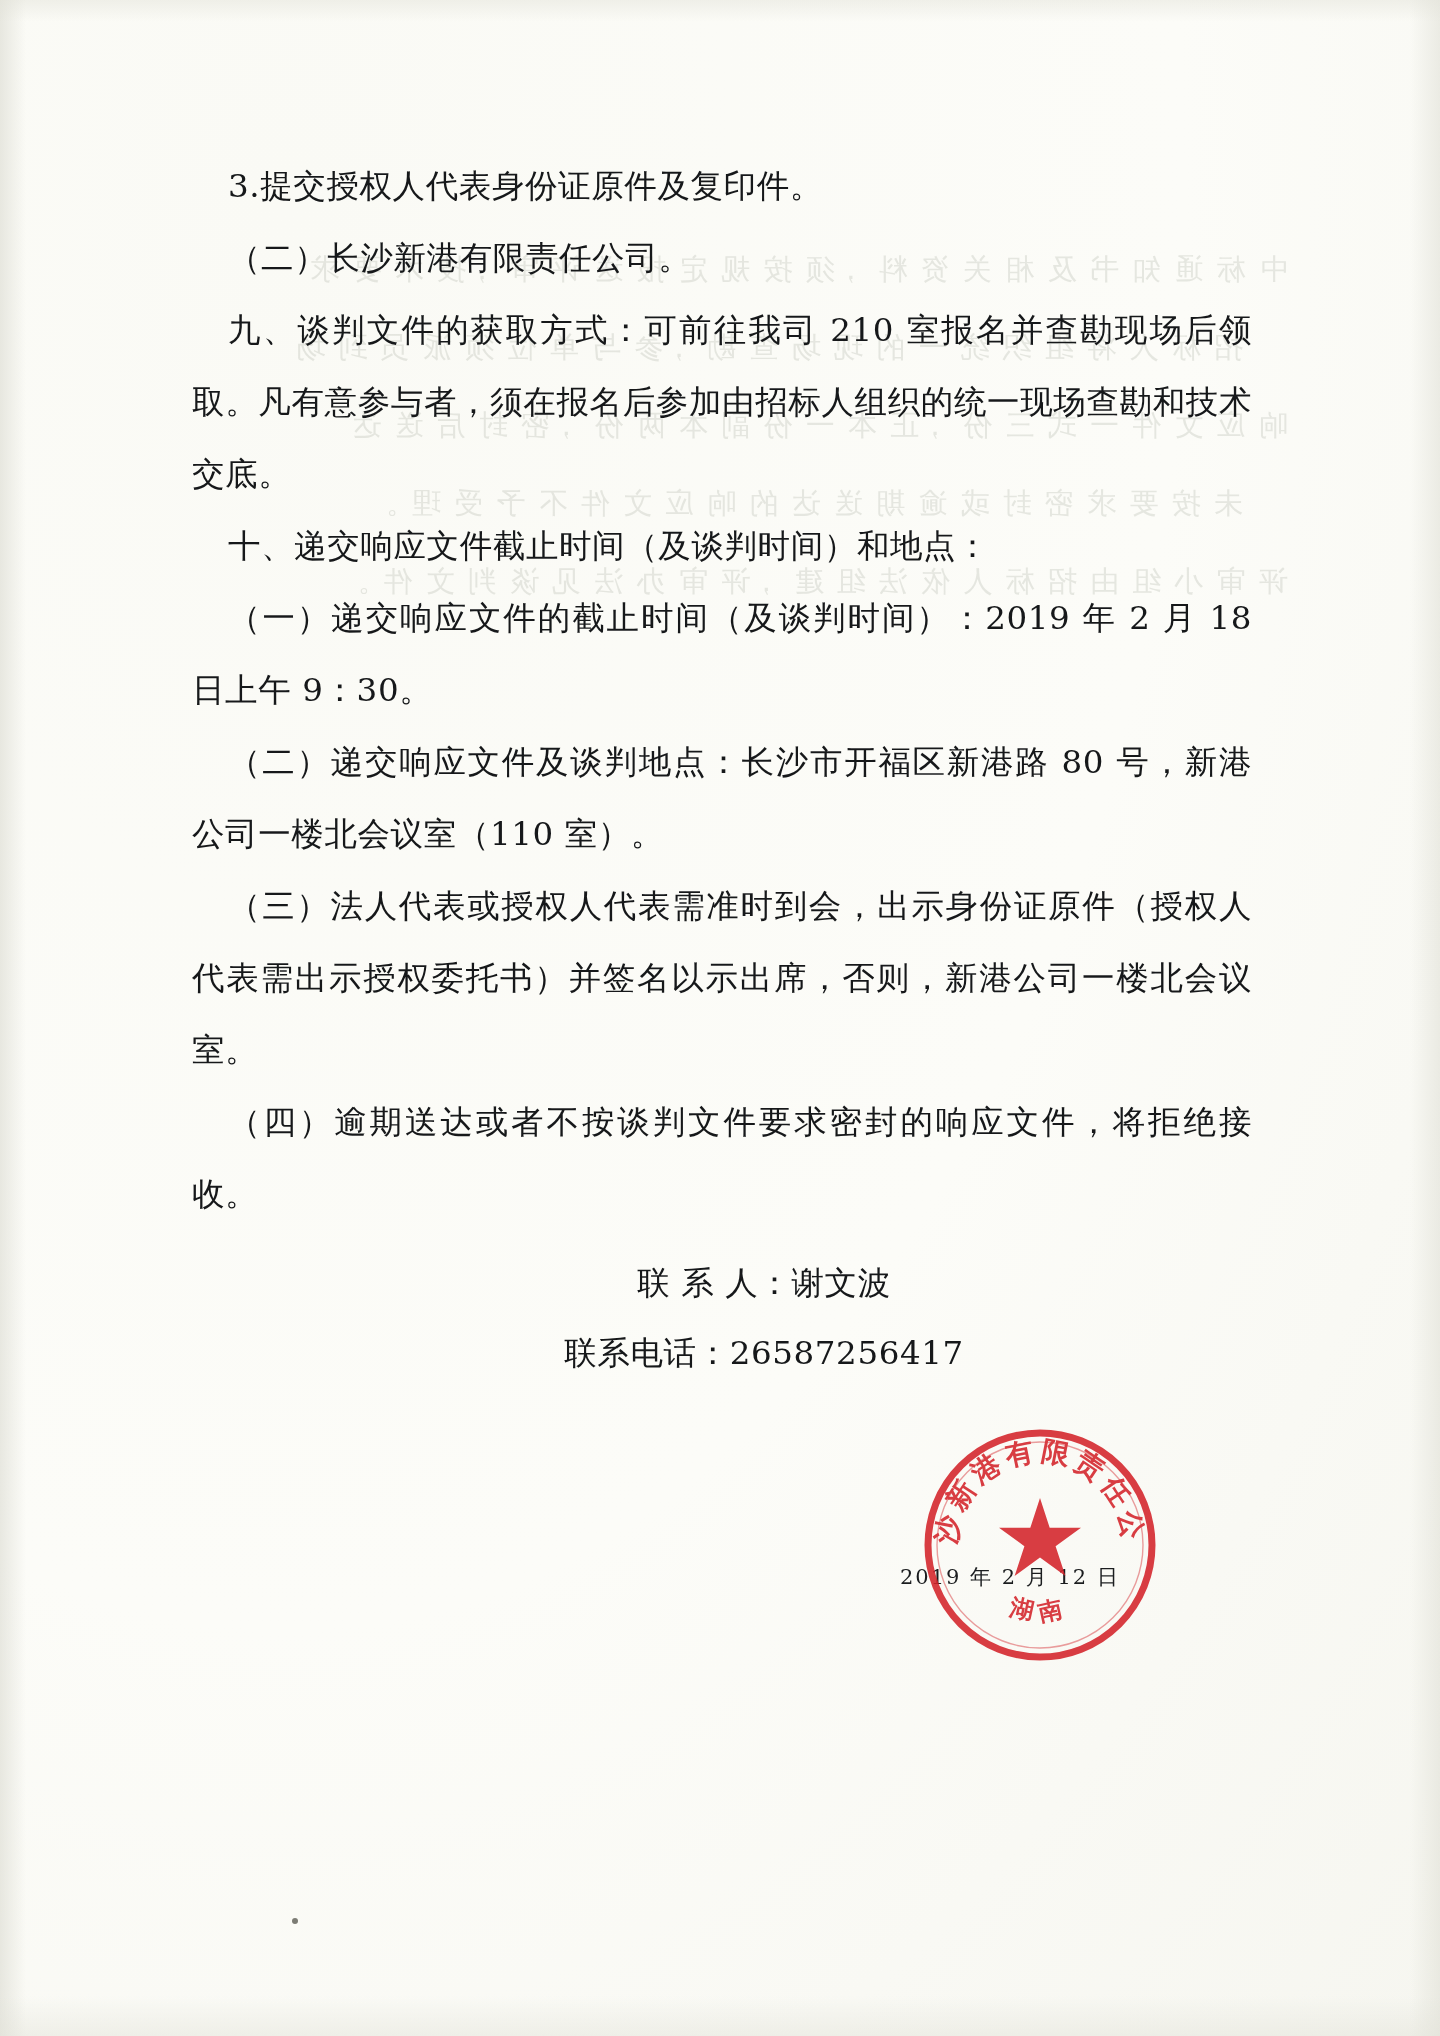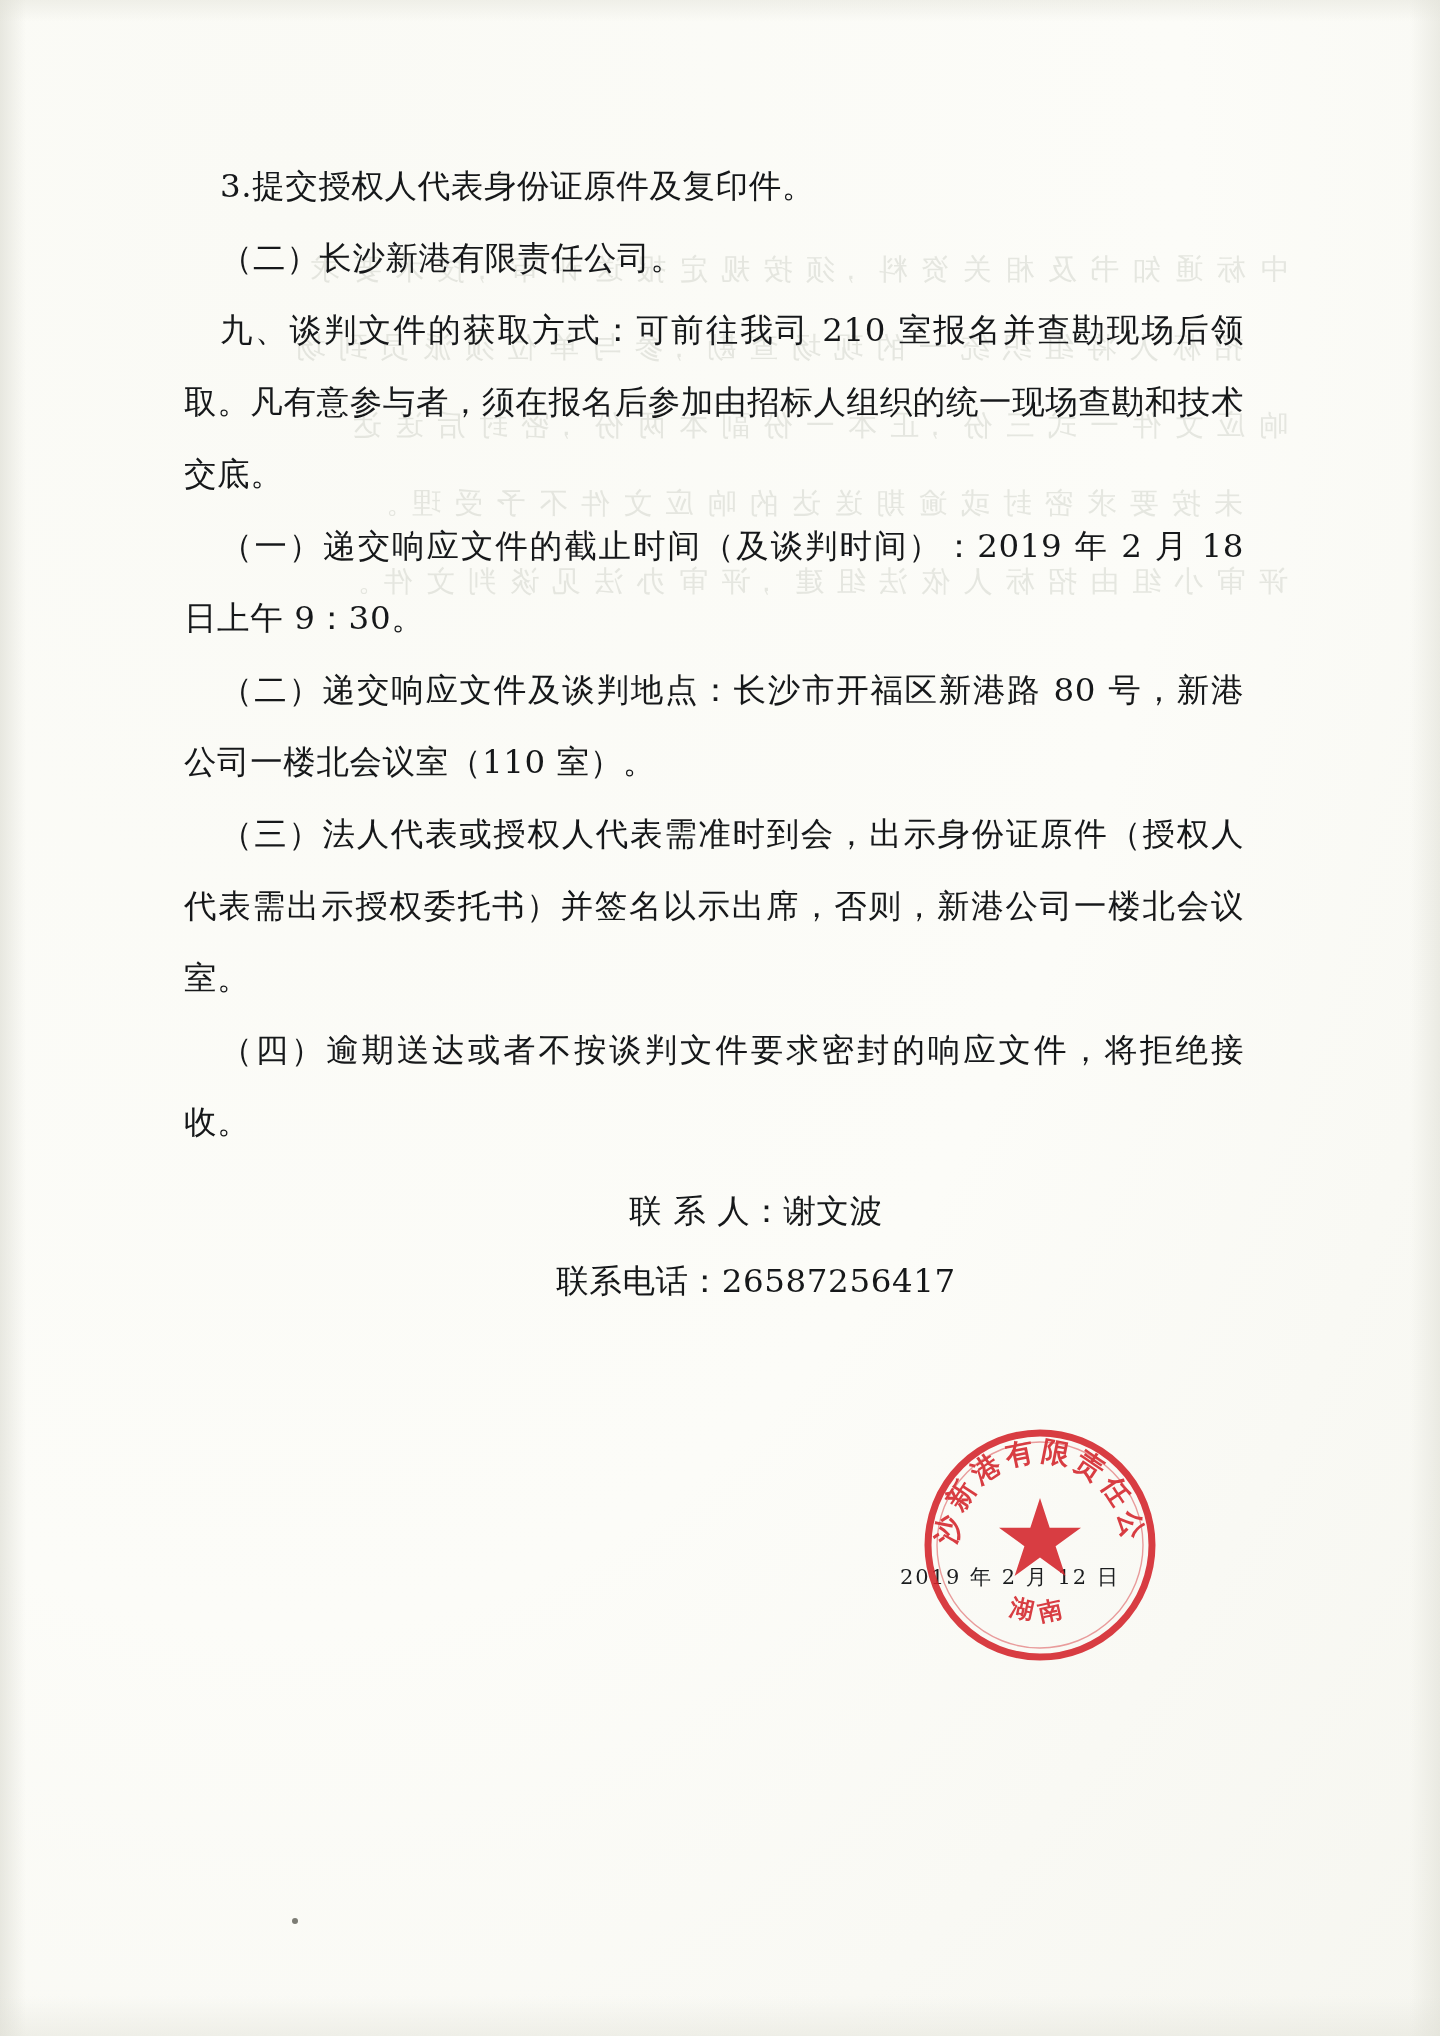--- a/index.html
+++ b/index.html
@@ -63,21 +63,21 @@
     letter-spacing: 2px;
     color: #b9bdb2;
     opacity: 0.33;
     transform: scaleX(-1);
     pointer-events: none;
     white-space: pre-wrap;
   }
 
   .content {
     position: absolute;
-    left: 184px;
+    left: 192px;
     top: 150px;
     width: 1060px;
   }
   p.para {
     margin: 0 0 0 0;
     font-size: 32.5px;
     line-height: 72px;
     color: #16181a;
     letter-spacing: 0.6px;
     text-align: justify;
@@ -137,20 +137,21 @@
   <div class="bleed-through">  中 标 通 知 书 及 相 关 资 料 ，须 按 规 定 报 送 评 审 ，技 术 要 求
       招 标 人 将 组 织 统 一 的 现 场 查 勘 ，参 与 单 位 须 派 员 到 场
   响 应 文 件 一 式 三 份 ，正 本 一 份 副 本 两 份 ，密 封 后 送 达
       未 按 要 求 密 封 或 逾 期 送 达 的 响 应 文 件 不 予 受 理 。
   评 审 小 组 由 招 标 人 依 法 组 建 ，评 审 办 法 见 谈 判 文 件 。</div>
 
   <div class="content">
     <p class="para indent">3.提交授权人代表身份证原件及复印件。</p>
     <p class="para indent">（二）长沙新港有限责任公司。</p>
     <p class="para indent">九、谈判文件的获取方式：可前往我司 210 室报名并查勘现场后领取。凡有意参与者，须在报名后参加由招标人组织的统一现场查勘和技术交底。</p>
+    <p class="para indent">十、递交响应文件截止时间（及谈判时间）和地点：</p>
     <p class="para indent">（一）递交响应文件的截止时间（及谈判时间）：2019 年 2 月 18 日上午 9：30。</p>
     <p class="para indent">（二）递交响应文件及谈判地点：长沙市开福区新港路 80 号，新港公司一楼北会议室（110 室）。</p>
     <p class="para indent">（三）法人代表或授权人代表需准时到会，出示身份证原件（授权人代表需出示授权委托书）并签名以示出席，否则，新港公司一楼北会议室。</p>
     <p class="para indent">（四）逾期送达或者不按谈判文件要求密封的响应文件，将拒绝接收。</p>
 
     <div class="contact-block">
       <div class="contact-line">
         <span>联 系 人：</span><span>谢文波</span>
       </div>
       <div class="contact-line">

